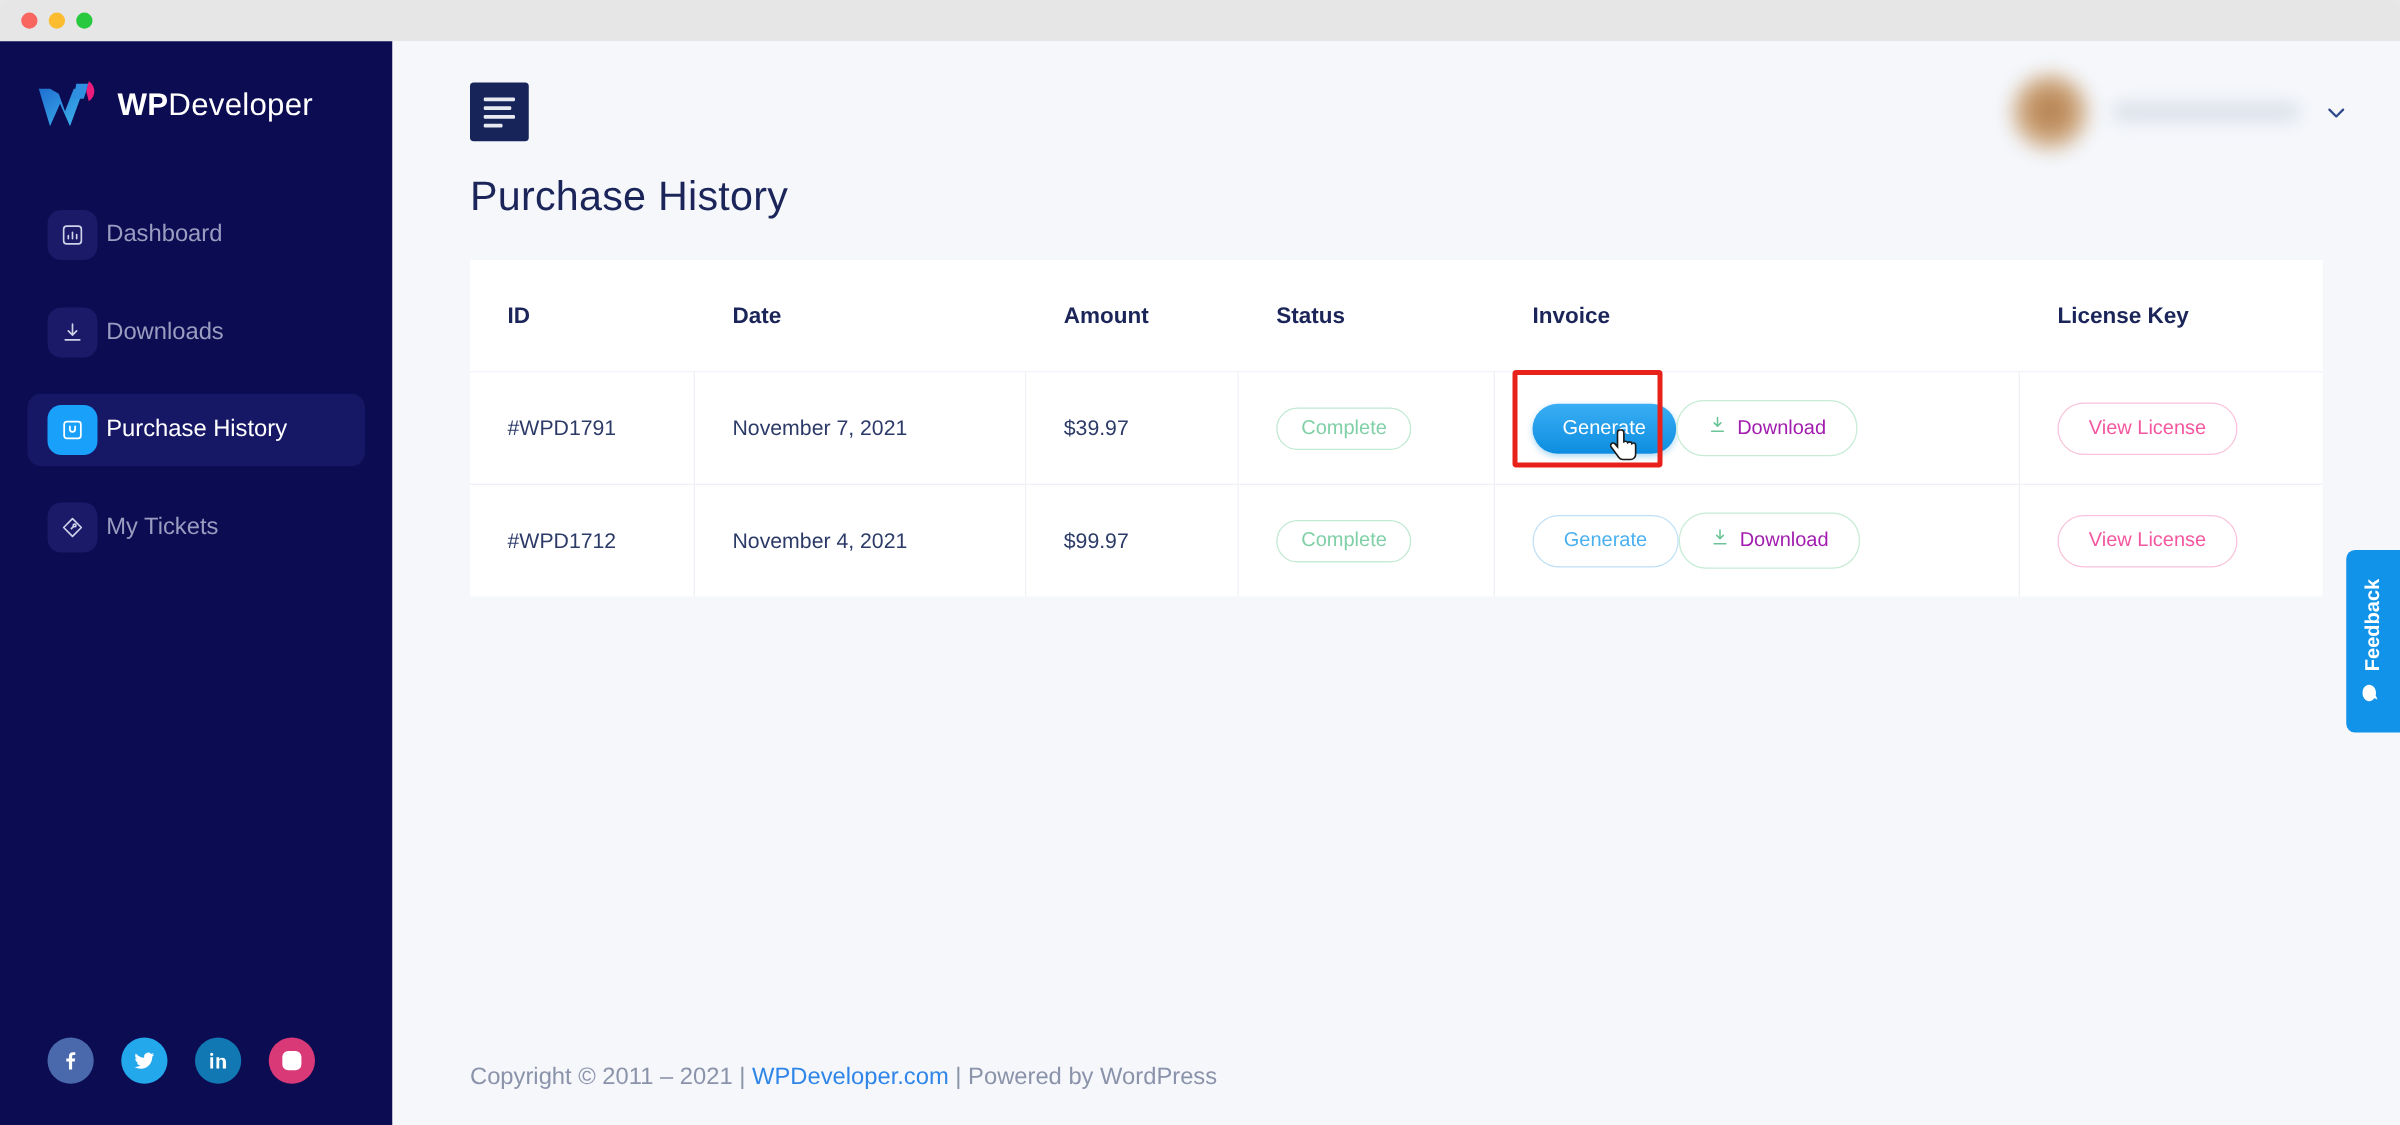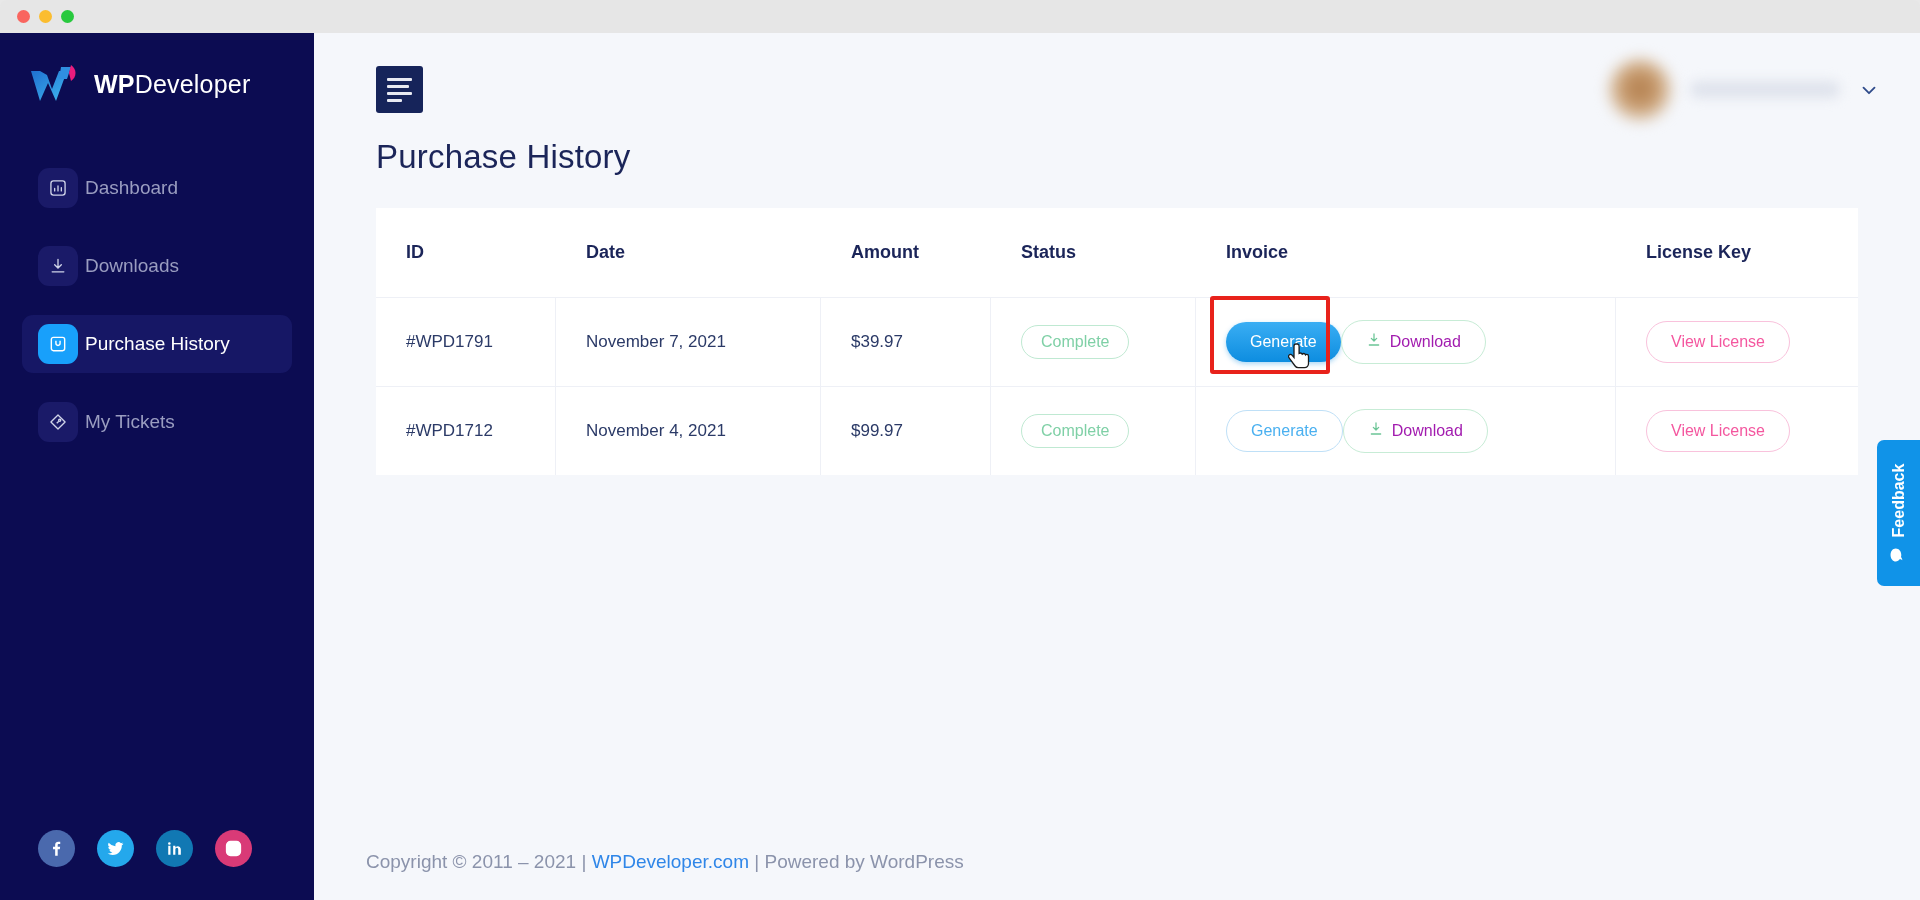--- a/index.html
+++ b/index.html
@@ -175,21 +175,21 @@
     position: absolute;
     border: 4px solid #e8221b;
     border-radius: 3px;
     pointer-events: none;
   }
 
   .cursor-hand { position: absolute; width: 26px; height: 30px; }
 
   
   .footer {
-    position: absolute; bottom: 27px; left: 52px;
+    position: absolute; bottom: 27px; left: 62px;
     font-size: 19px; color: #8b93ab; text-align: right;
   }
   .footer a { color: #2f86e8; text-decoration: none; }
 
   
   .feedback {
     position: absolute; right: 0; top: 407px;
     width: 43px; height: 146px;
     background: #1093e8;
     border-top-left-radius: 7px; border-bottom-left-radius: 7px;

